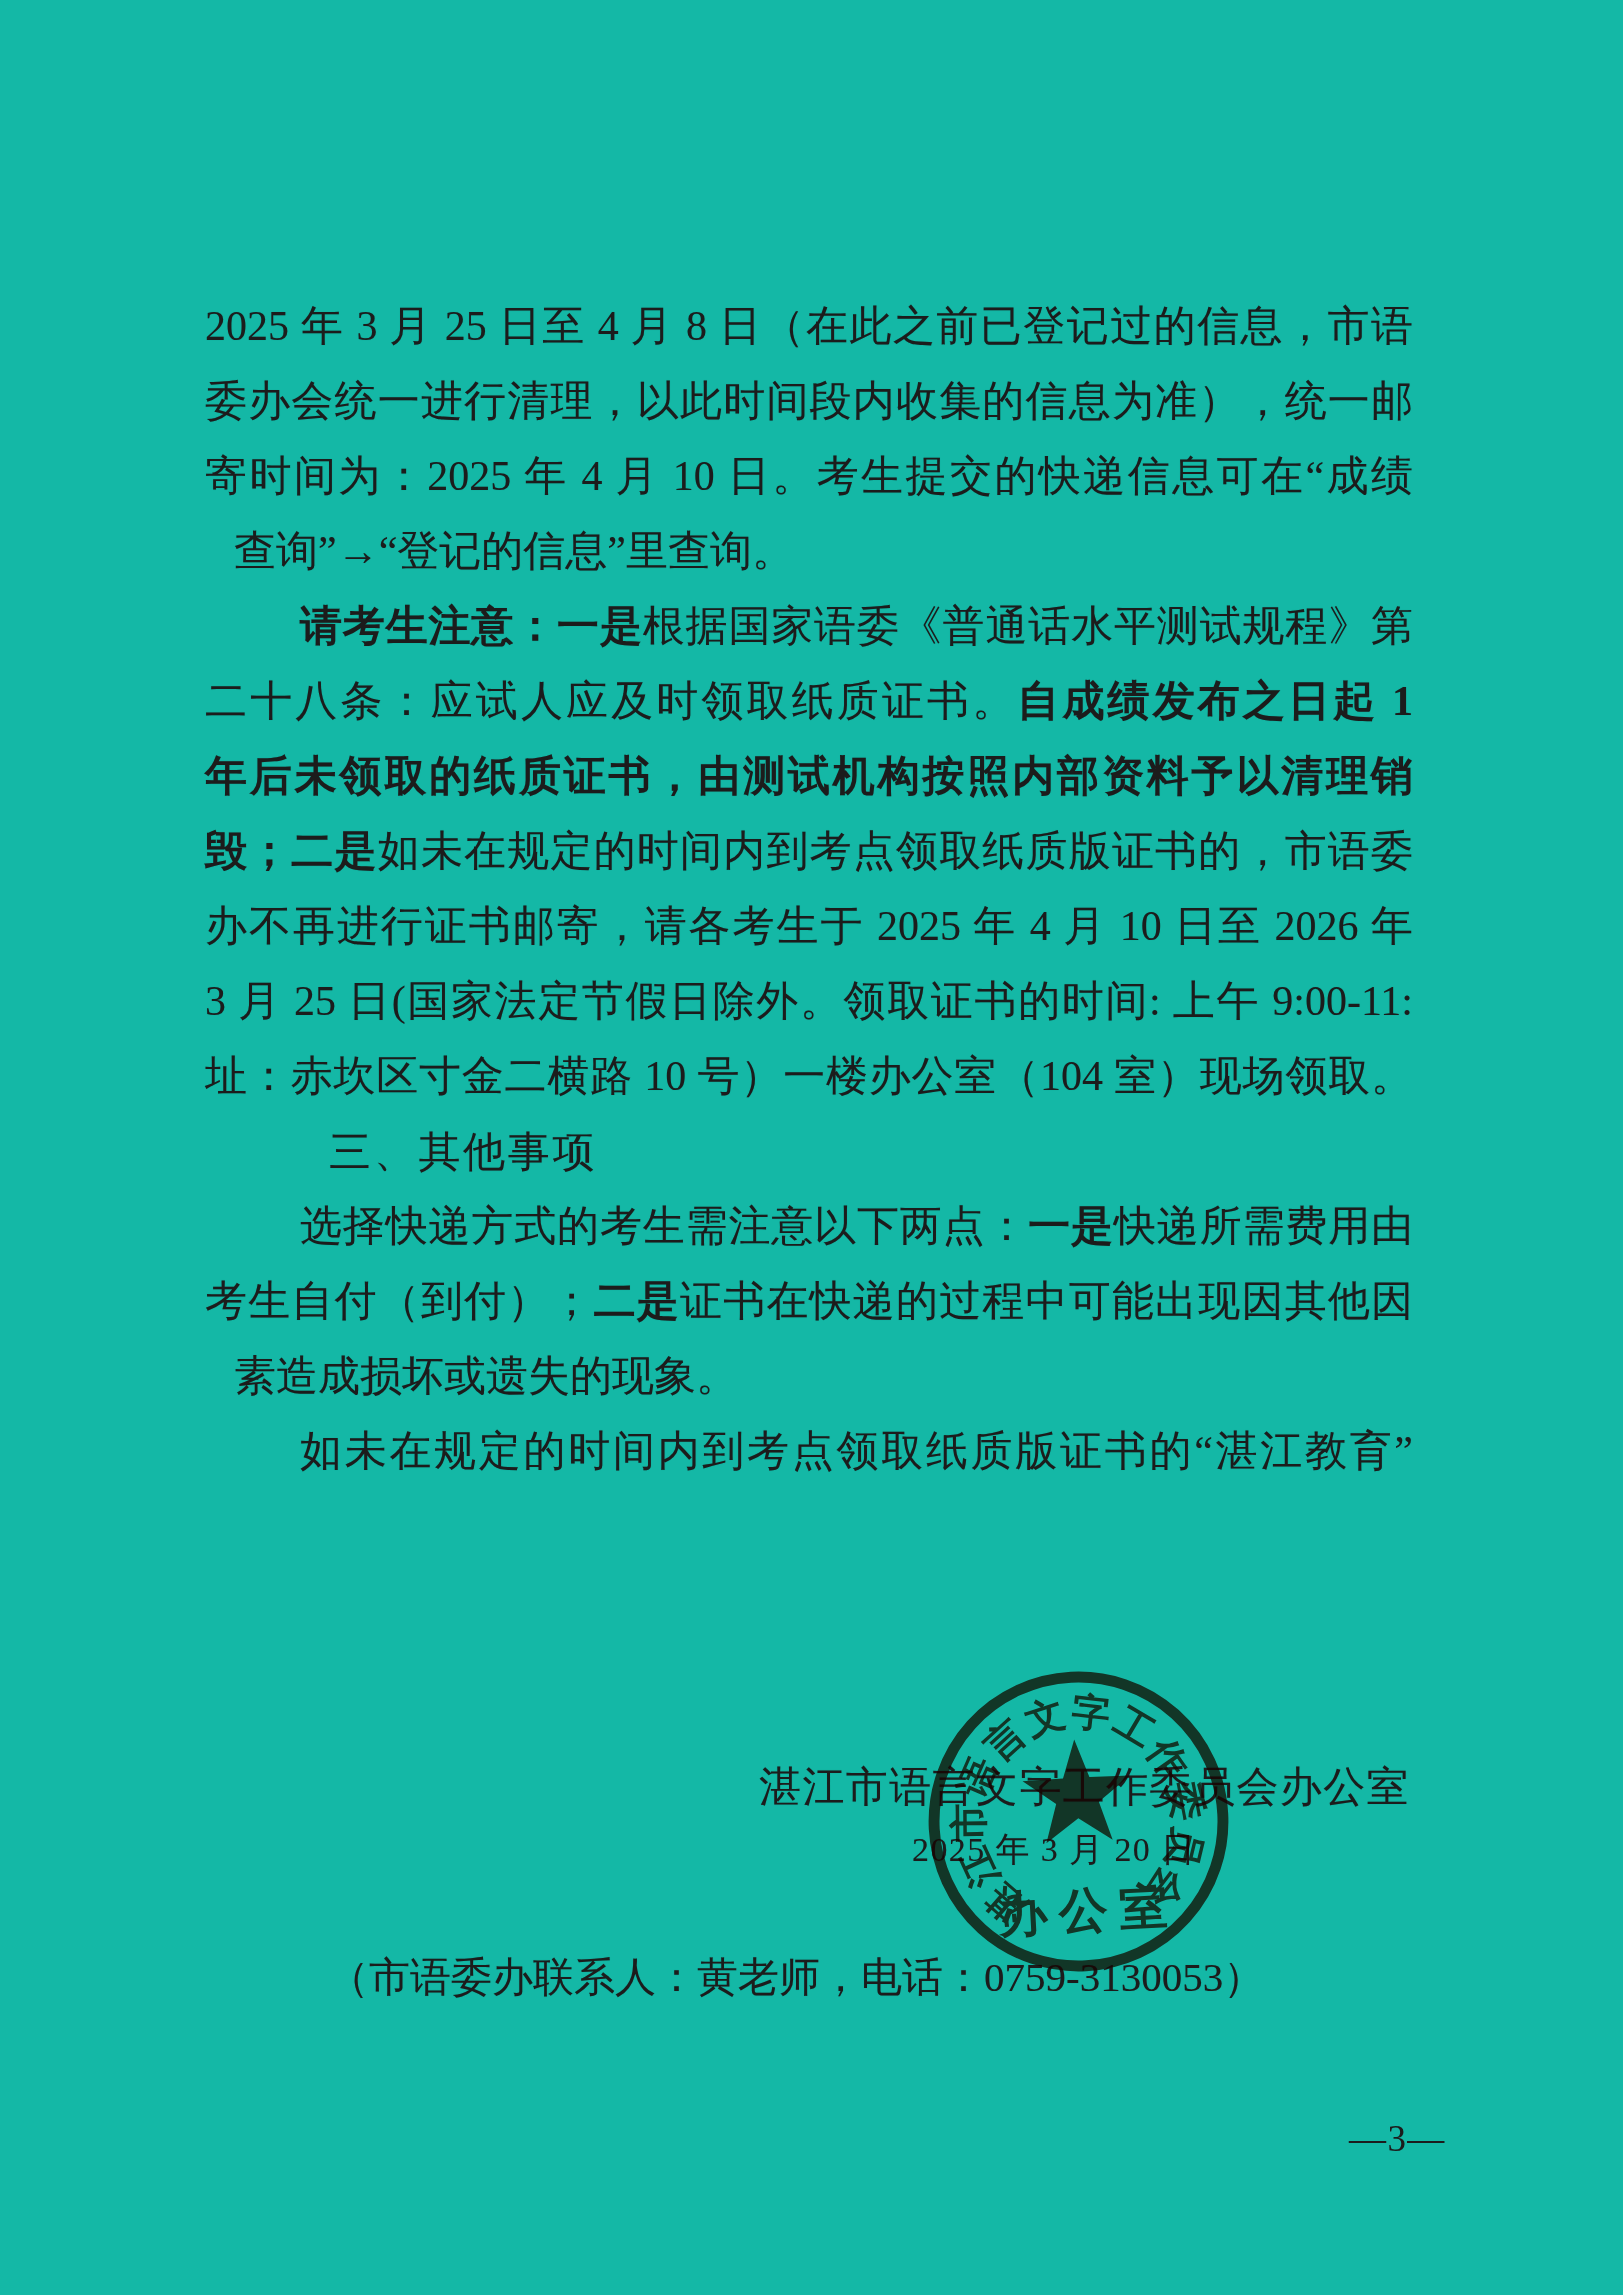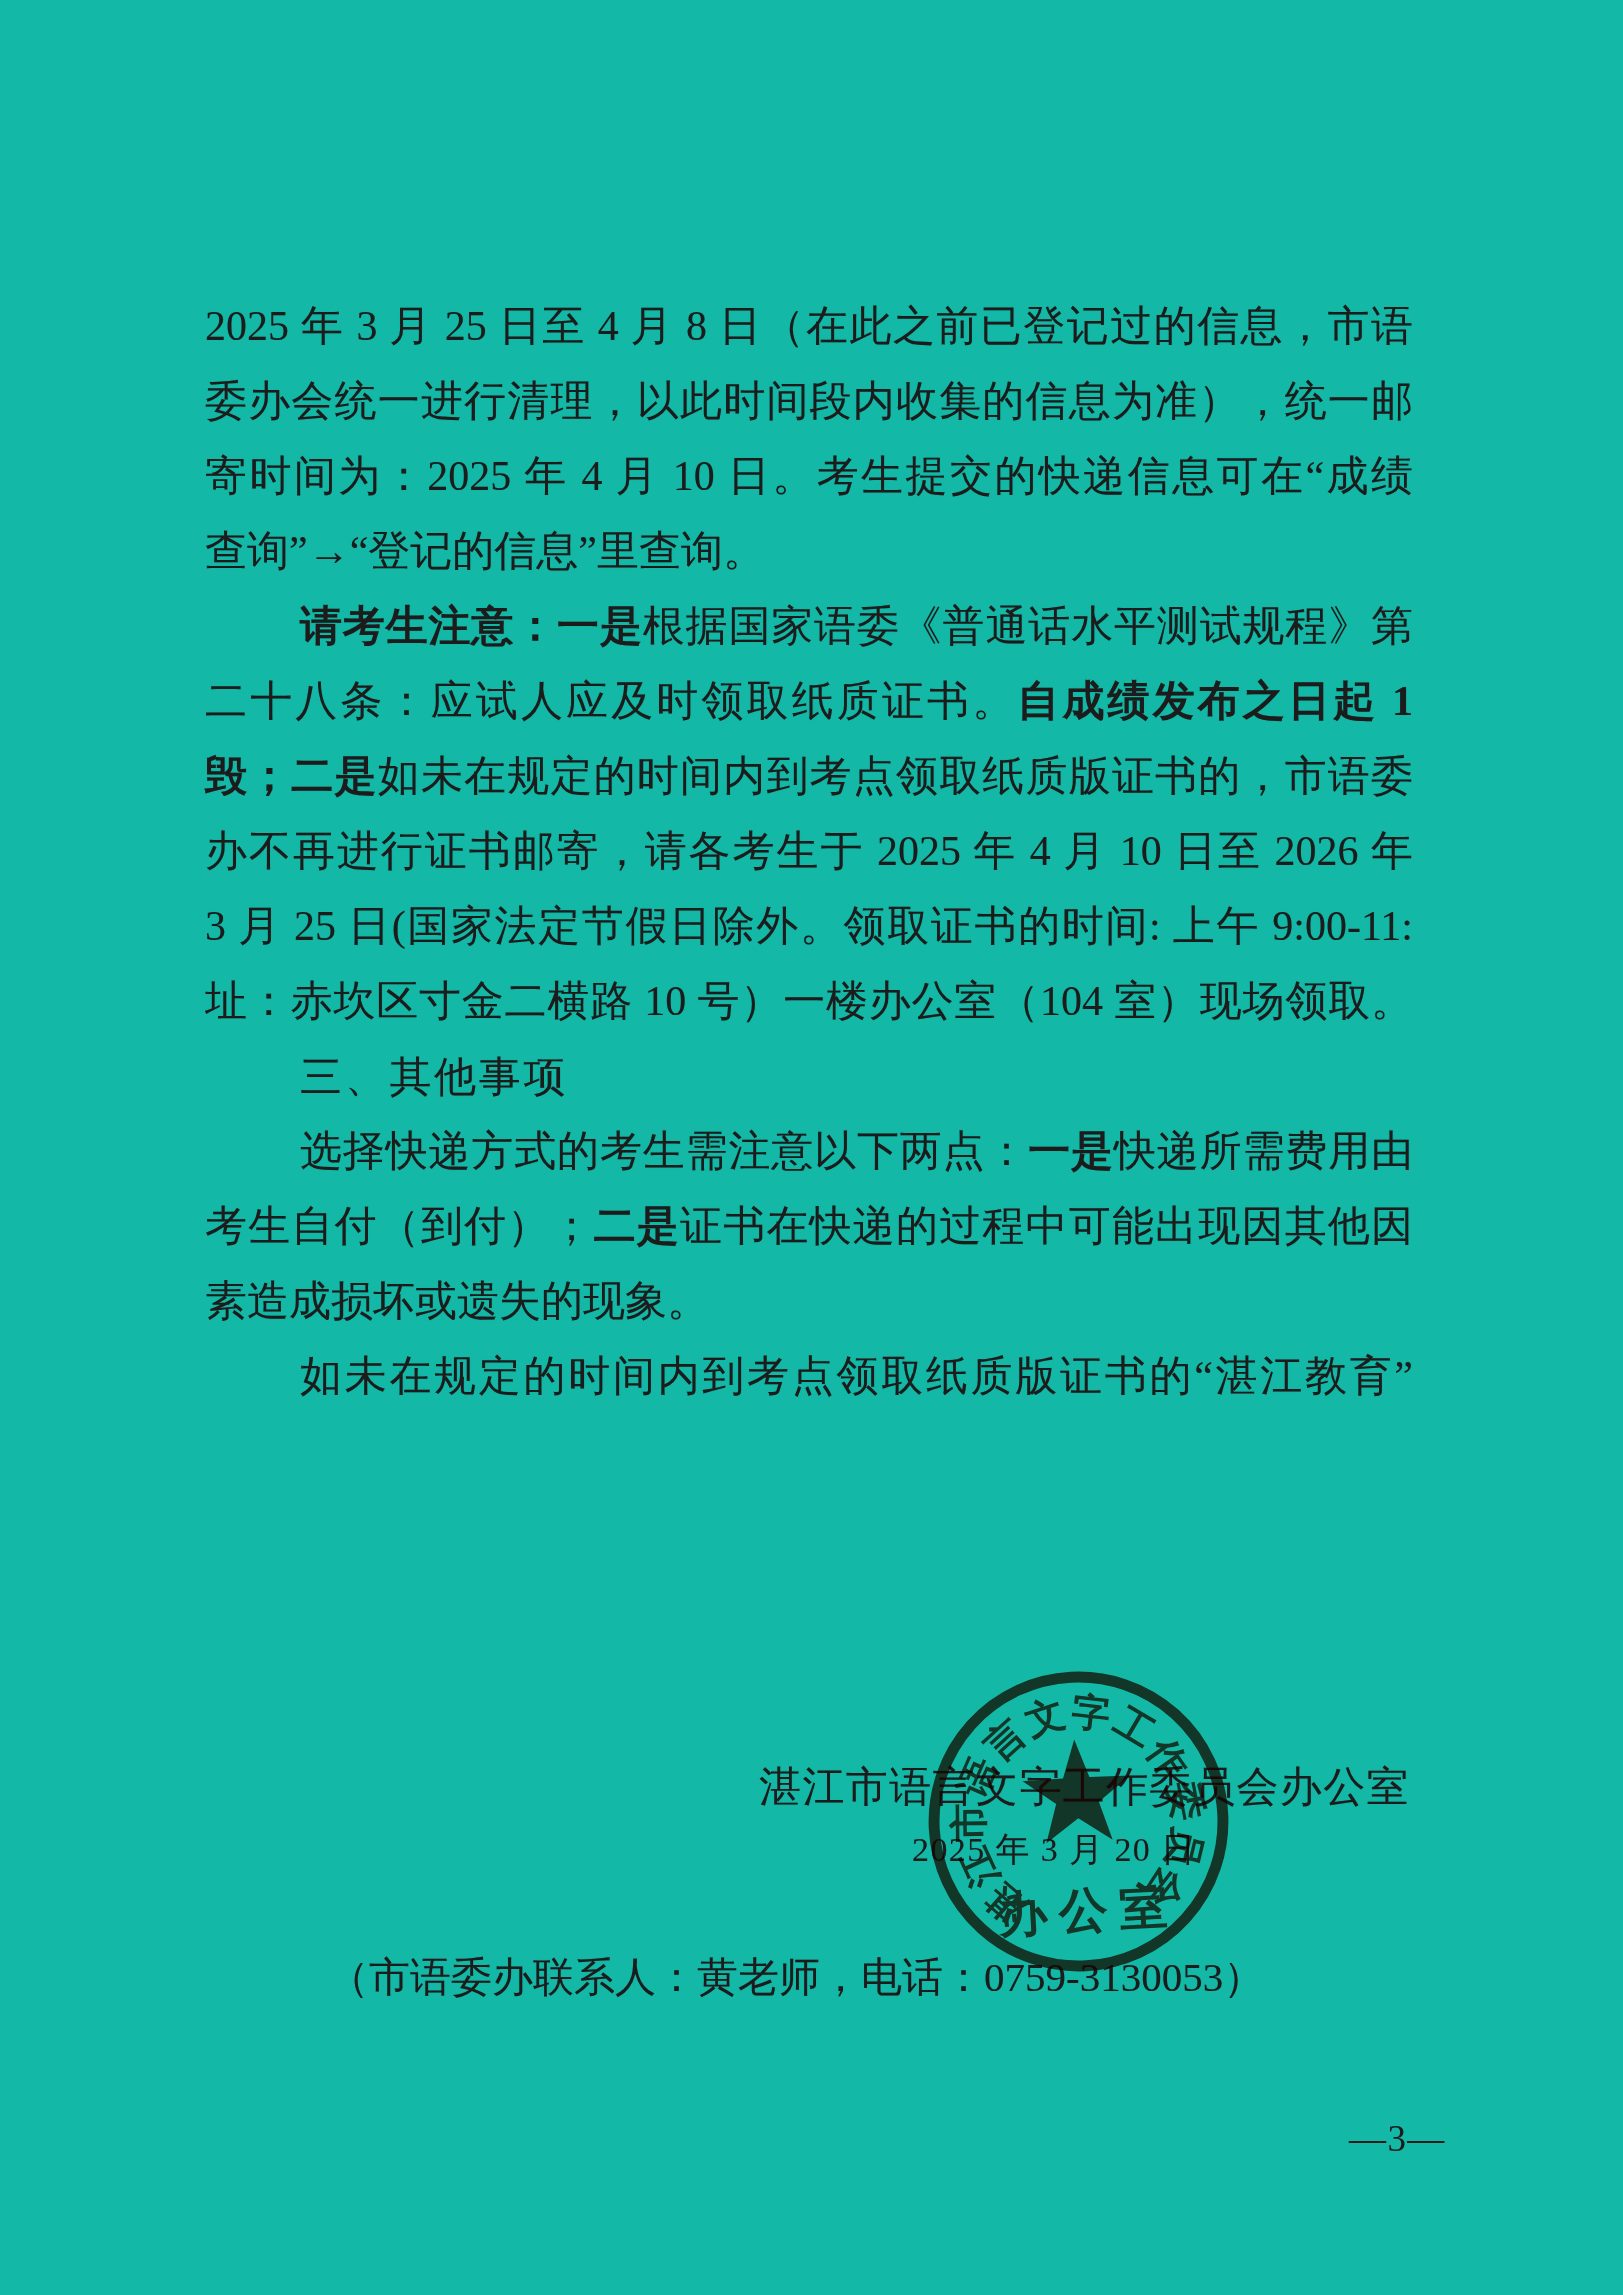--- a/index.html
+++ b/index.html
@@ -23,21 +23,21 @@
     font-size:42px;
     text-shadow:0 0 0.7px rgba(20,20,20,.28);
   }
   .line{
     height:75px;line-height:75px;
     text-align:justify;
     text-align-last:justify;
     white-space:nowrap;
     text-justify:inter-ideograph;
   }
-  .line.last{text-align-last:left;}
+  .line.last{text-align-last:left;margin-left:29px;}
   .line.ind{padding-left:95px;}
   .b{font-weight:700;font-family:Liberation Serif, serif;}
   .hei{
     font-family:"Liberation Sans","DejaVu Sans",sans-serif;
     font-weight:400;
     letter-spacing:2.7px;
   }
   
   .sig-org{
     position:absolute;left:759px;top:1763px;
@@ -85,20 +85,21 @@
 
 <div class="page">
 
   <div class="bodytext">
     <div class="line"><span>2025 年 3 月 25 日至 4 月 8 日（在此之前已登记过的信息，市语</span></div>
     <div class="line"><span>委办会统一进行清理，以此时间段内收集的信息为准），统一邮</span></div>
     <div class="line"><span>寄时间为：2025 年 4 月 10 日。考生提交的快递信息可在“成绩</span></div>
     <div class="line last"><span>查询”→“登记的信息”里查询。</span></div>
     <div class="line ind"><span class="b">请考生注意：一是</span><span>根据国家语委《普通话水平测试规程》第</span></div>
     <div class="line"><span>二十八条：应试人应及时领取纸质证书。</span><span class="b">自成绩发布之日起 1</span></div>
+    <div class="line"><span class="b">年后未领取的纸质证书，由测试机构按照内部资料予以清理销</span></div>
     <div class="line"><span class="b">毁；二是</span><span>如未在规定的时间内到考点领取纸质版证书的，市语委</span></div>
     <div class="line"><span>办不再进行证书邮寄，请各考生于 2025 年 4 月 10 日至 2026 年</span></div>
     <div class="line"><span>3 月 25 日(国家法定节假日除外。领取证书的时间: 上午 9:00-11:</span></div>
     <div class="line"><span>址：赤坎区寸金二横路 10 号）一楼办公室（104 室）现场领取。</span></div>
     <div class="line ind last"><span class="hei">三、其他事项</span></div>
     <div class="line ind"><span>选择快递方式的考生需注意以下两点：</span><span class="b">一是</span><span>快递所需费用由</span></div>
     <div class="line"><span>考生自付（到付）；</span><span class="b">二是</span><span>证书在快递的过程中可能出现因其他因</span></div>
     <div class="line last"><span>素造成损坏或遗失的现象。</span></div>
     <div class="line ind"><span>如未在规定的时间内到考点领取纸质版证书的“湛江教育”</span></div>
   </div>

